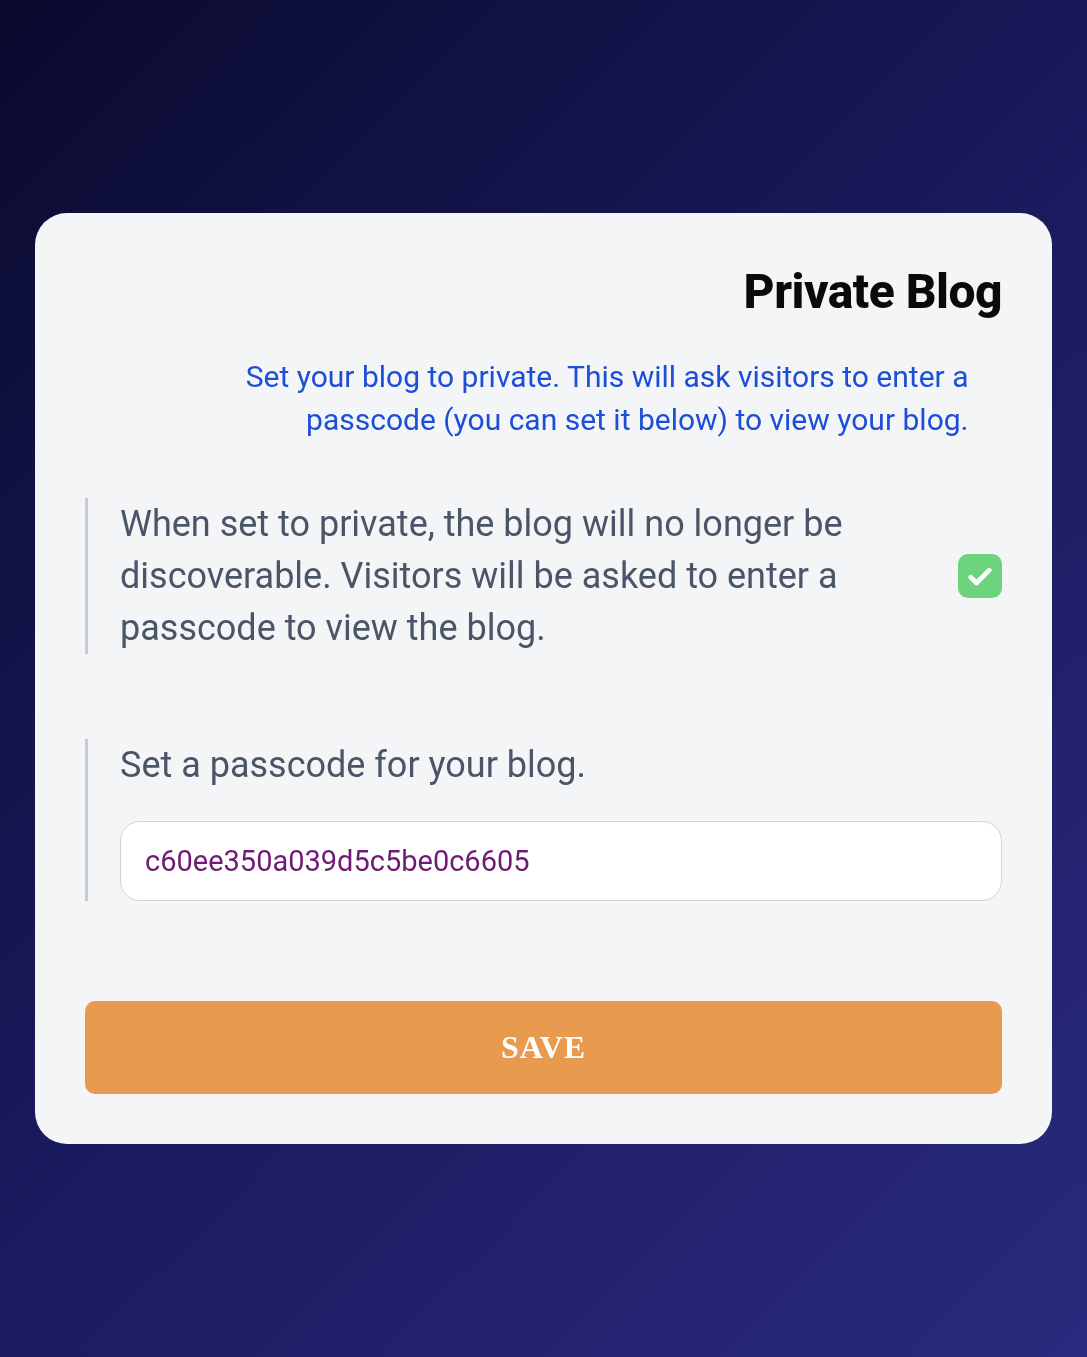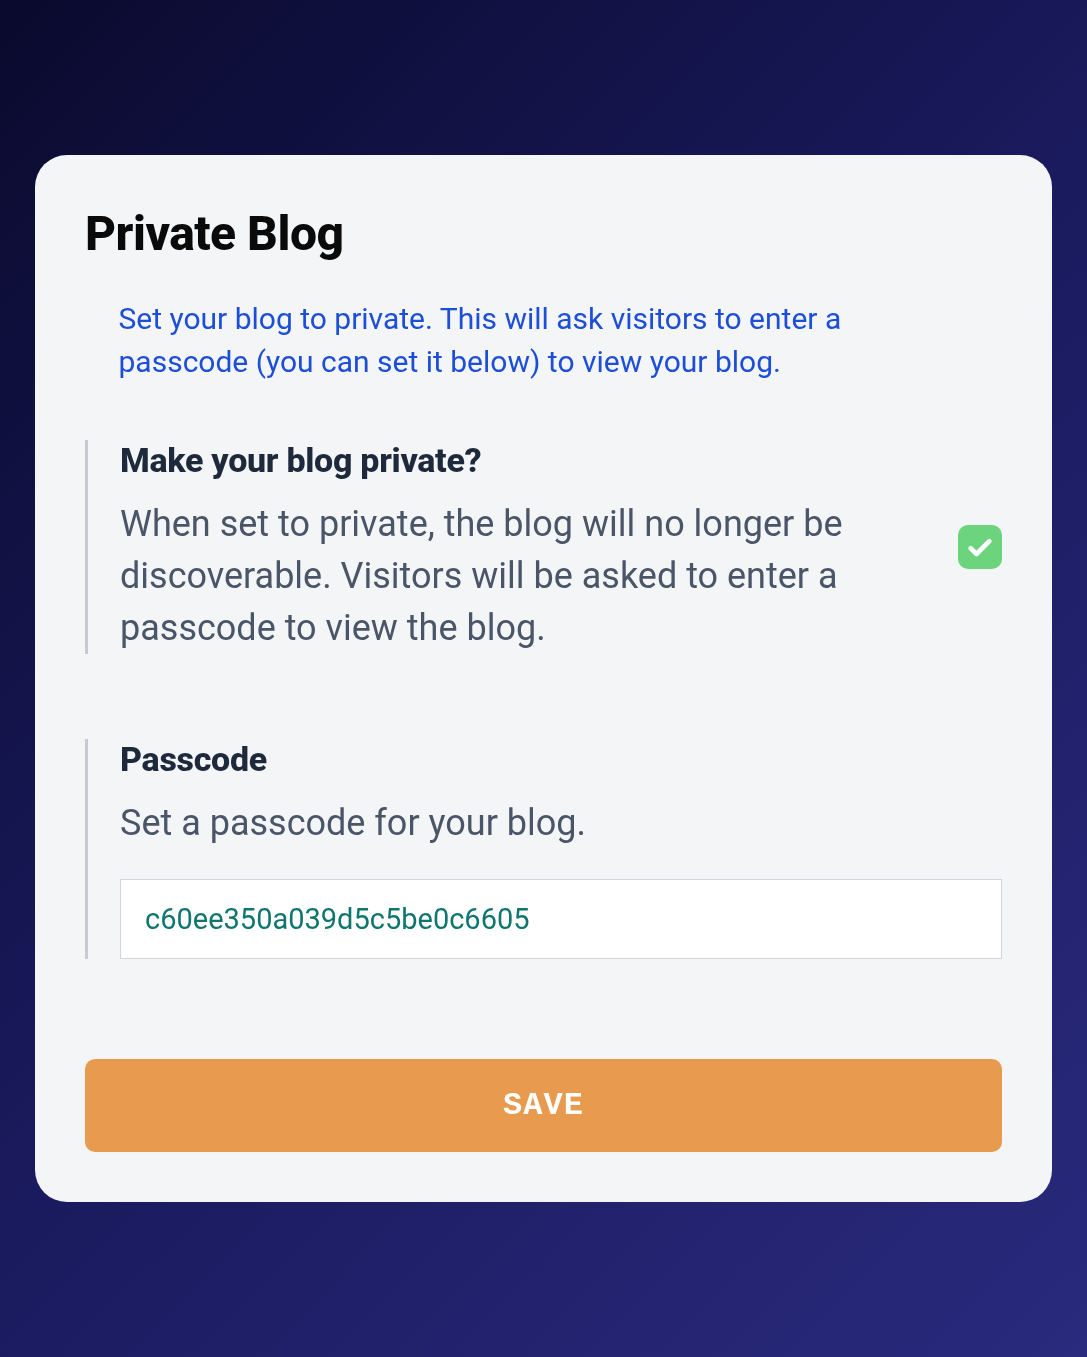--- a/index.html
+++ b/index.html
@@ -17,21 +17,21 @@
       padding: 35px;
     }
     .card {
       background: #f3f5f7;
       border-radius: 32px;
       padding: 50px 50px 50px 50px;
       width: 100%;
       max-width: 1017px;
     }
     .header {
-      text-align: left;
+      text-align: right;
       margin-bottom: 56px;
     }
     .title {
       font-size: 48px;
       font-weight: 800;
       color: #0a0a0a;
       margin-bottom: 35px;
       letter-spacing: -0.5px;
     }
     .subtitle {
@@ -85,67 +85,65 @@
     }
     .checkbox svg {
       width: 28px;
       height: 28px;
     }
     .input-field {
       width: 100%;
       padding: 22px 24px;
       font-size: 29px;
       border: 1px solid #d1d5db;
-      border-radius: 0;
+      border-radius: 20px;
       background: #ffffff;
-      color: #0f766e;
+      color: #701a75;
       margin-top: 30px;
       font-family: inherit;
       outline: none;
     }
     .save-button {
       width: 100%;
       padding: 28px;
       background: #e89a4f;
       border: none;
       border-radius: 10px;
       color: #ffffff;
       font-size: 32px;
       font-weight: 800;
       letter-spacing: 1px;
       cursor: pointer;
-      font-family: Liberation Mono, monospace;
+      font-family: Liberation Serif, serif;
     }
   </style>
 </head>
 <body>
 
 <div class="card">
   <div class="header">
     <h1 class="title">Private Blog</h1>
     <p class="subtitle">Set your blog to private. This will ask visitors to enter a passcode (you can set it below) to view your blog.</p>
   </div>
 
   <div class="section">
     <div class="section-row">
       <div class="section-content">
-        <h2 class="section-title">Make your blog private?</h2>
         <p class="section-desc">When set to private, the blog will no longer be discoverable. Visitors will be asked to enter a passcode to view the blog.</p>
       </div>
       <div class="checkbox">
         <svg viewBox="0 0 24 24" fill="none" stroke="#ffffff" stroke-width="4" stroke-linecap="round" stroke-linejoin="round">
           <polyline points="4 13 9 18 20 7"></polyline>
         </svg>
       </div>
     </div>
   </div>
 
   <div class="section">
     <div class="section-content">
-      <h2 class="section-title">Passcode</h2>
       <p class="section-desc">Set a passcode for your blog.</p>
       <input type="text" class="input-field" value="c60ee350a039d5c5be0c6605" style="">
     </div>
   </div>
 
 
   <button class="save-button">SAVE</button>
 </div>
 
 </body></html>

